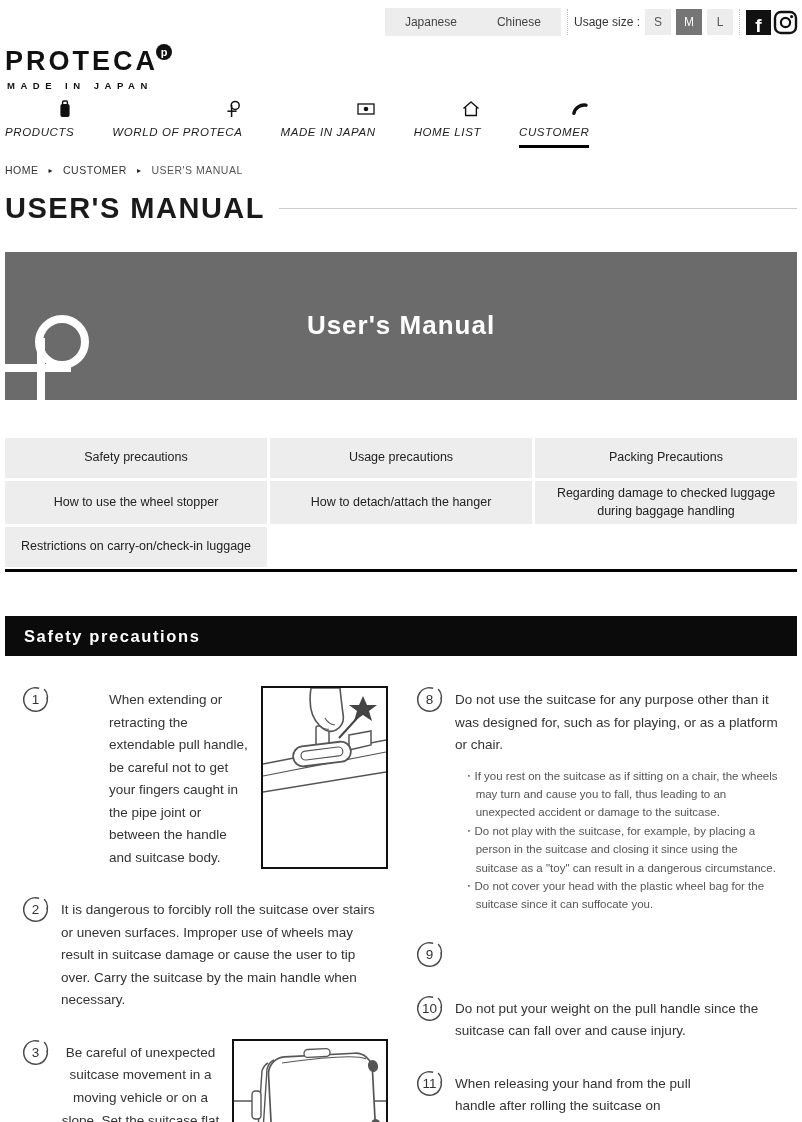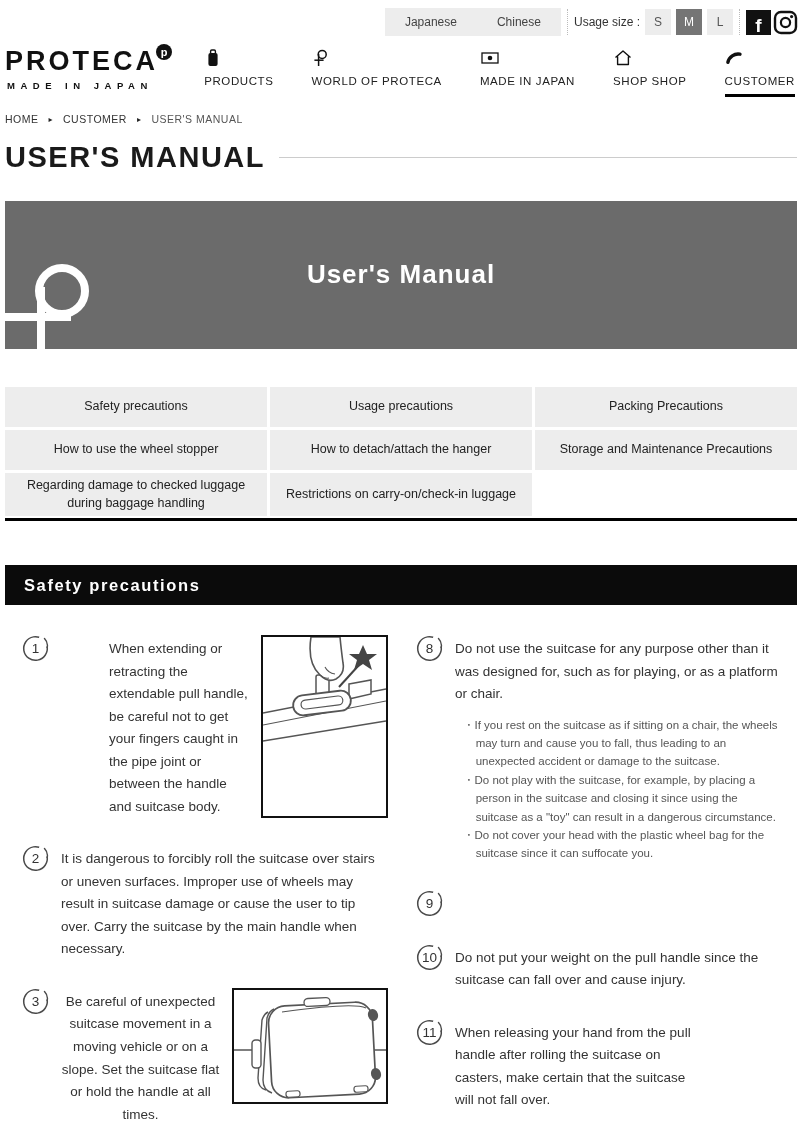--- a/index.html
+++ b/index.html
@@ -12,28 +12,28 @@
   .topbar { display:flex; justify-content:flex-end; align-items:center; padding:8px 4px 0 0; gap:0; }
   .lang-btn { background:#ededed; color:#444; font-size:12px; padding:7px 20px; border:none; cursor:pointer; }
   .tb-sep { border-left:1px dotted #bbb; height:26px; margin:0 6px; }
   .textsize { display:flex; align-items:center; gap:5px; font-size:12px; color:#333; }
   .size-btn { width:26px; height:26px; background:#ededed; color:#555; font-size:12px; border:none; display:flex; align-items:center; justify-content:center; cursor:pointer; }
   .size-btn.active { background:#757575; color:#fff; }
   .social { display:flex; gap:2px; }
   .fb-ic { width:25px; height:25px; background:#111; color:#fff; font-weight:bold; font-size:19px; display:flex; align-items:flex-end; justify-content:center; line-height:1; overflow:hidden; }
   .ig-ic { width:25px; height:25px; position:relative; }
   
-  .header { display:flex; justify-content:space-between; align-items:flex-start; padding:4px 5px 0 5px; }
+  .header { display:flex; justify-content:space-between; align-items:flex-start; padding:4px 5px 0 5px;flex-direction:column; }
   .logo { padding-top:8px; cursor:pointer; }
   .brand-row { display:flex; align-items:flex-start; }
   .brand { font-size:27px; font-weight:bold; letter-spacing:3px; color:#111; line-height:1; }
   .brand-mark { width:16px; height:16px; background:#111; border-radius:50%; color:#fff; font-size:11px; font-weight:bold; display:flex; align-items:center; justify-content:center; margin:-4px 0 0 -2px; }
   .tagline { font-size:9.5px; font-weight:bold; letter-spacing:5.5px; color:#111; margin-top:5px; padding-left:2px; }
   .nav { display:flex; gap:38px; padding:8px 2px 0 0; }
-  .nav-item { display:flex; flex-direction:column; align-items:flex-start; gap:7px; cursor:pointer; padding-bottom:7px; }
+  .nav-item { display:flex; flex-direction:column; align-items:flex-end; gap:7px; cursor:pointer; padding-bottom:7px;font-style:italic; }
   .nav-item .lbl { font-size:11.5px; letter-spacing:0.6px; color:#222; white-space:nowrap; }
   .nav-item.active { border-bottom:3px solid #000; }
   .nav-ic { height:20px; display:flex; align-items:center; }
   
   .breadcrumb { display:flex; align-items:center; gap:10px; margin:16px 5px 0 5px; font-size:10.5px; letter-spacing:0.5px; color:#333; }
   .bc-sep { font-size:8px; color:#222; }
   .bc-link { cursor:pointer; }
   
   .title-row { display:flex; align-items:center; margin:16px 5px 0 5px; }
   .page-title { font-size:29px; font-weight:bold; letter-spacing:1.5px; color:#1a1a1a; white-space:nowrap; }
@@ -129,21 +129,21 @@
         </svg>
       </span>
       <span class="lbl">MADE IN JAPAN</span>
     </div>
     <div class="nav-item">
       <span class="nav-ic">
         <svg width="20" height="20" viewBox="0 0 20 20">
           <path d="M2.5,9.5 L10,3 L17.5,9.5 M4.6,8.4 V16.5 H15.4 V8.4" fill="none" stroke="#111" stroke-width="1.4" stroke-linejoin="round"></path>
         </svg>
       </span>
-      <span class="lbl">SHOP SHOP</span>
+      <span class="lbl">HOME LIST</span>
     </div>
     <div class="nav-item active">
       <span class="nav-ic">
         <svg width="18" height="20" viewBox="0 0 18 20">
           <path d="M4.5,16 A10.5,10.5 0 0 1 13.5,4.5" fill="none" stroke="#111" stroke-width="3.4" stroke-linecap="round" transform="rotate(18 9 10)"></path>
         </svg>
       </span>
       <span class="lbl">CUSTOMER</span>
     </div>
   </div>
@@ -171,21 +171,20 @@
   <div class="hero-title">User's Manual</div>
 </div>
 
 <div class="quicklinks">
   <div class="ql-grid">
     <div class="ql-cell">Safety precautions</div>
     <div class="ql-cell">Usage precautions</div>
     <div class="ql-cell">Packing Precautions</div>
     <div class="ql-cell">How to use the wheel stopper</div>
     <div class="ql-cell">How to detach/attach the hanger</div>
-    <div class="ql-cell">Storage and Maintenance Precautions</div>
     <div class="ql-cell">Regarding damage to checked luggage during baggage handling</div>
     <div class="ql-cell">Restrictions on carry-on/check-in luggage</div>
   </div>
 </div>
 
 <div class="section-bar">
   <span>Safety precautions</span>
 </div>
 
 <div class="content">

